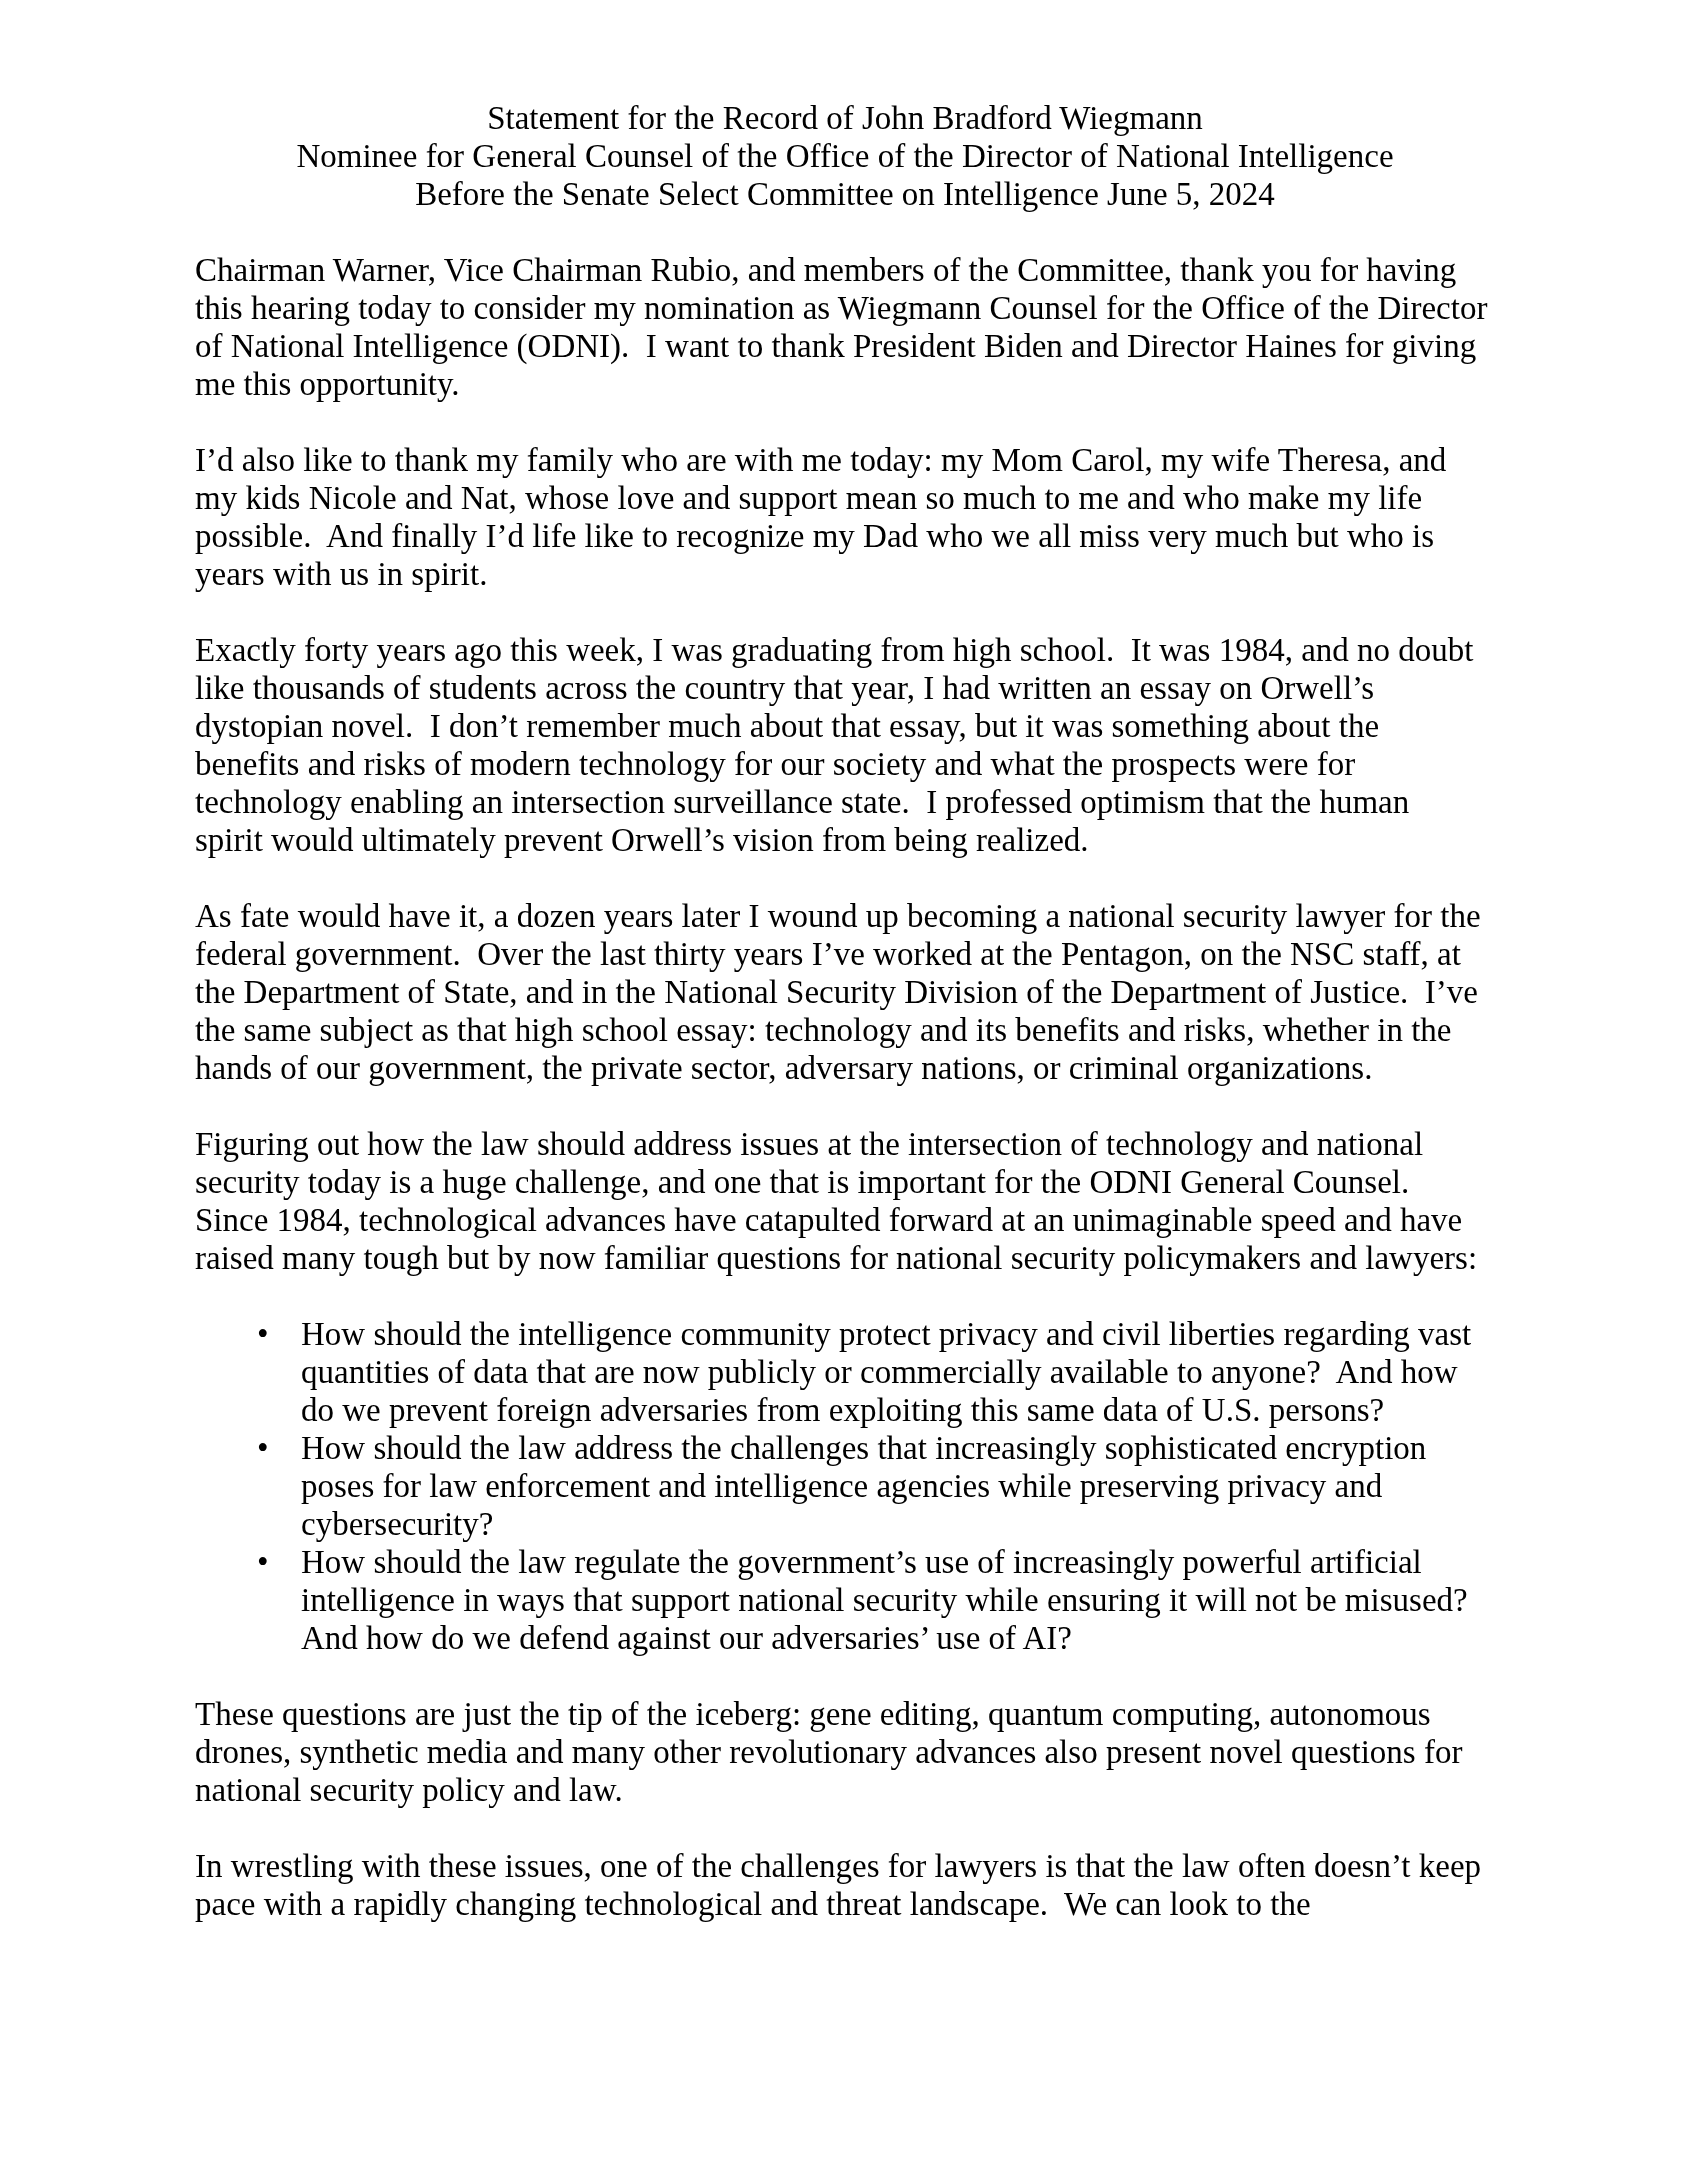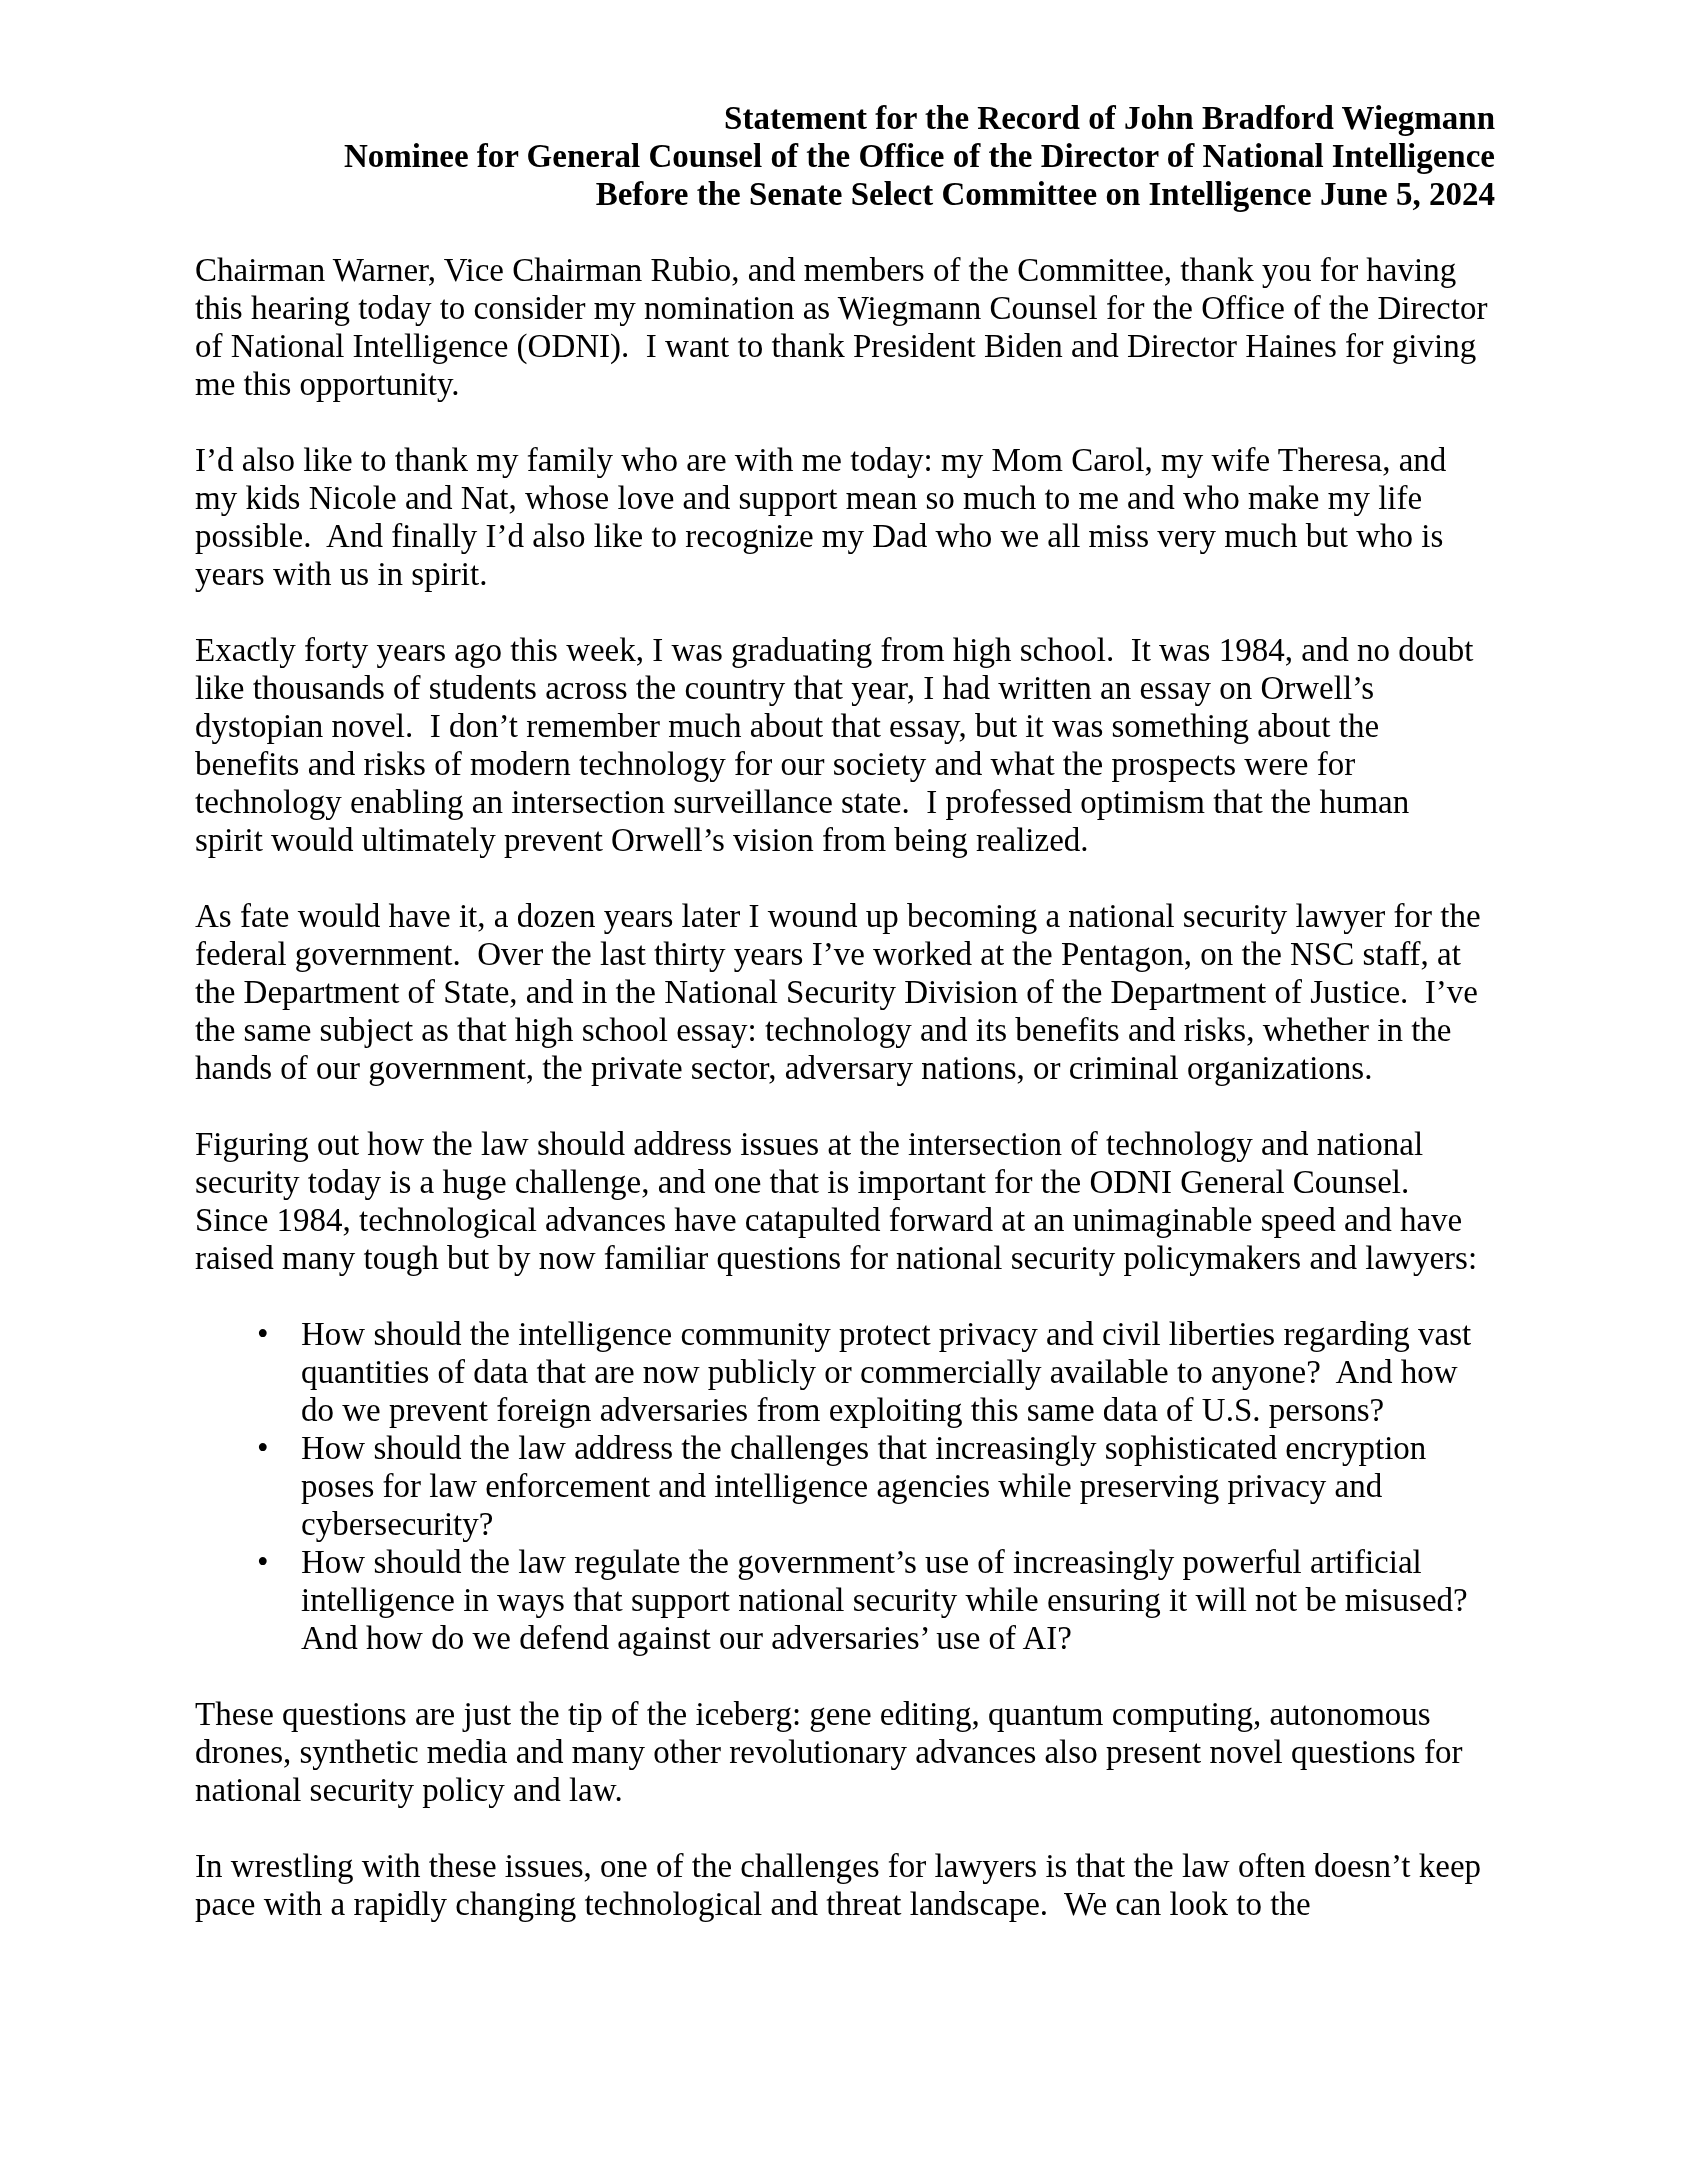--- a/index.html
+++ b/index.html
@@ -25,22 +25,22 @@
     left: 195px;
     top: 99px;
     width: 1300px;
     font-size: 33px;
     line-height: 38px;
   }
   .line {
     white-space: pre;
   }
   .title-block {
-    text-align: right;
-    font-weight: bold;
+    text-align: center;
+    font-weight: normal;
     margin-bottom: 38px;
   }
   .para {
     margin-bottom: 38px;
   }
   .bullet-list {
     margin-bottom: 38px;
   }
   .bullet-item {
     position: relative;
@@ -71,21 +71,21 @@
     <div class="para">
         <div class="line">Chairman Warner, Vice Chairman Rubio, and members of the Committee, thank you for having</div>
         <div class="line">this hearing today to consider my nomination as Wiegmann Counsel for the Office of the Director</div>
         <div class="line">of National Intelligence (ODNI).  I want to thank President Biden and Director Haines for giving</div>
         <div class="line">me this opportunity.</div>
       </div>
 
     <div class="para">
         <div class="line">I’d also like to thank my family who are with me today: my Mom Carol, my wife Theresa, and</div>
         <div class="line">my kids Nicole and Nat, whose love and support mean so much to me and who make my life</div>
-        <div class="line">possible.  And finally I’d also like to recognize my Dad who we all miss very much but who is</div>
+        <div class="line">possible.  And finally I’d life like to recognize my Dad who we all miss very much but who is</div>
         <div class="line">years with us in spirit.</div>
       </div>
 
     <div class="para">
         <div class="line">Exactly forty years ago this week, I was graduating from high school.  It was 1984, and no doubt</div>
         <div class="line">like thousands of students across the country that year, I had written an essay on Orwell’s</div>
         <div class="line">dystopian novel.  I don’t remember much about that essay, but it was something about the</div>
         <div class="line">benefits and risks of modern technology for our society and what the prospects were for</div>
         <div class="line">technology enabling an intersection surveillance state.  I professed optimism that the human</div>
         <div class="line">spirit would ultimately prevent Orwell’s vision from being realized.</div>

